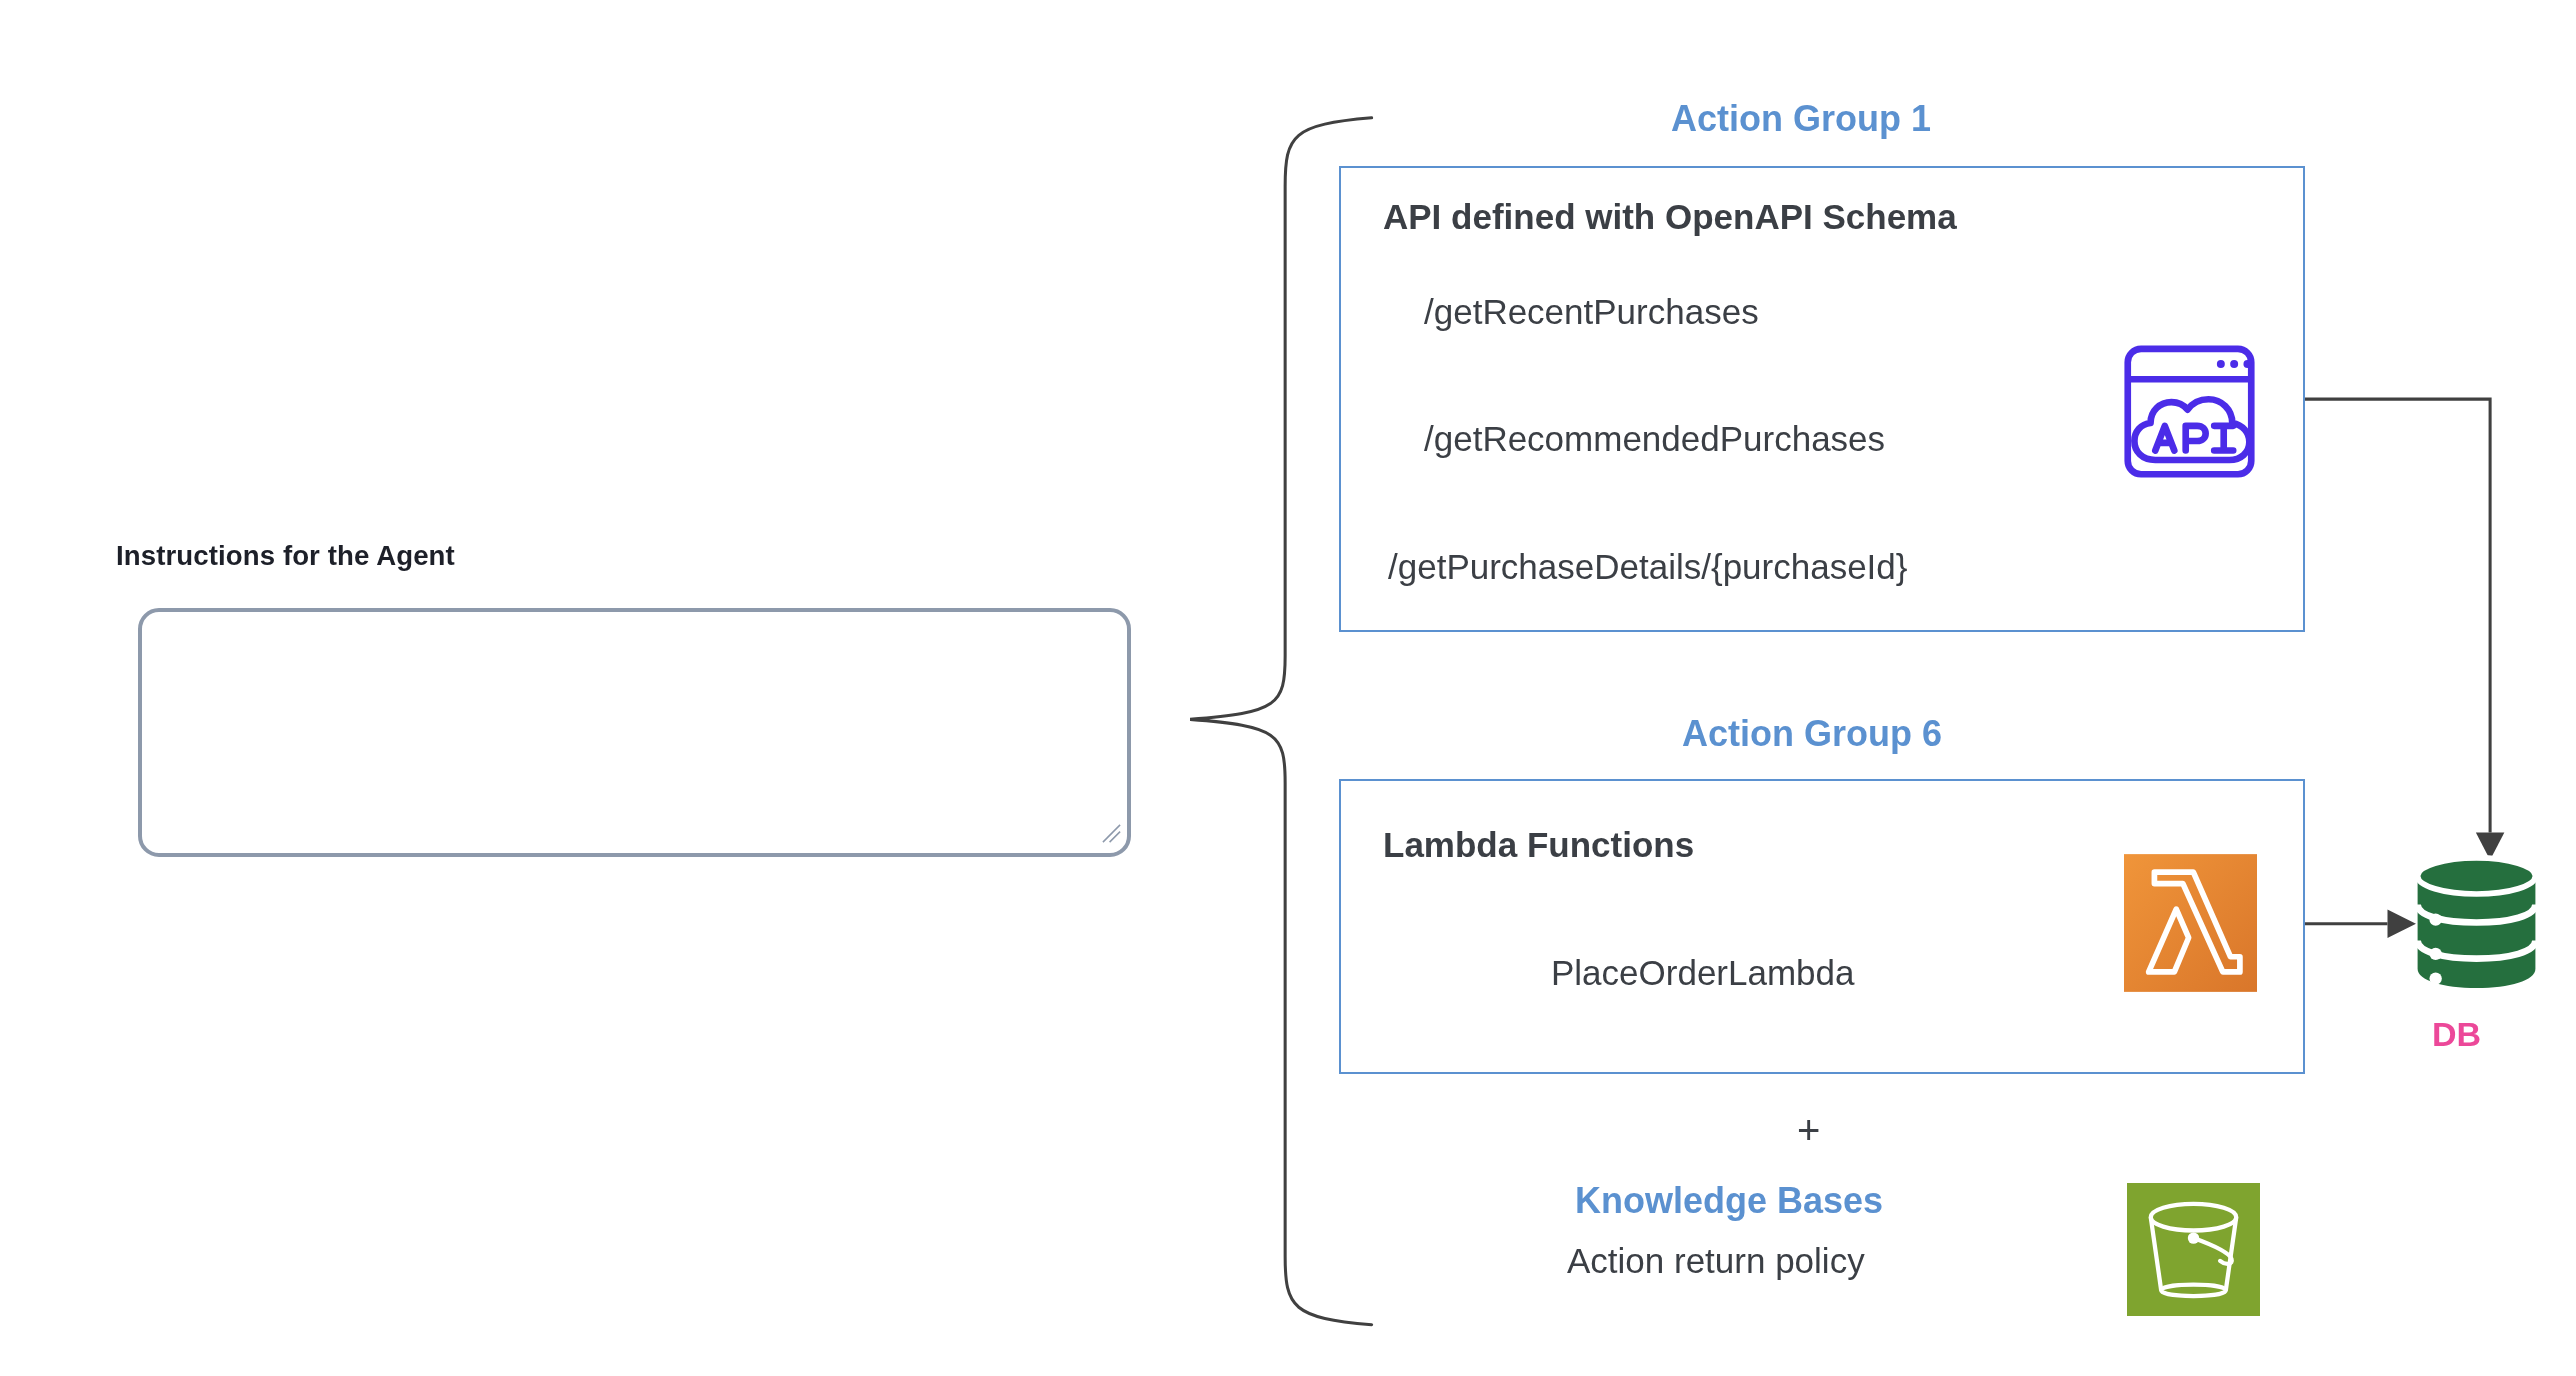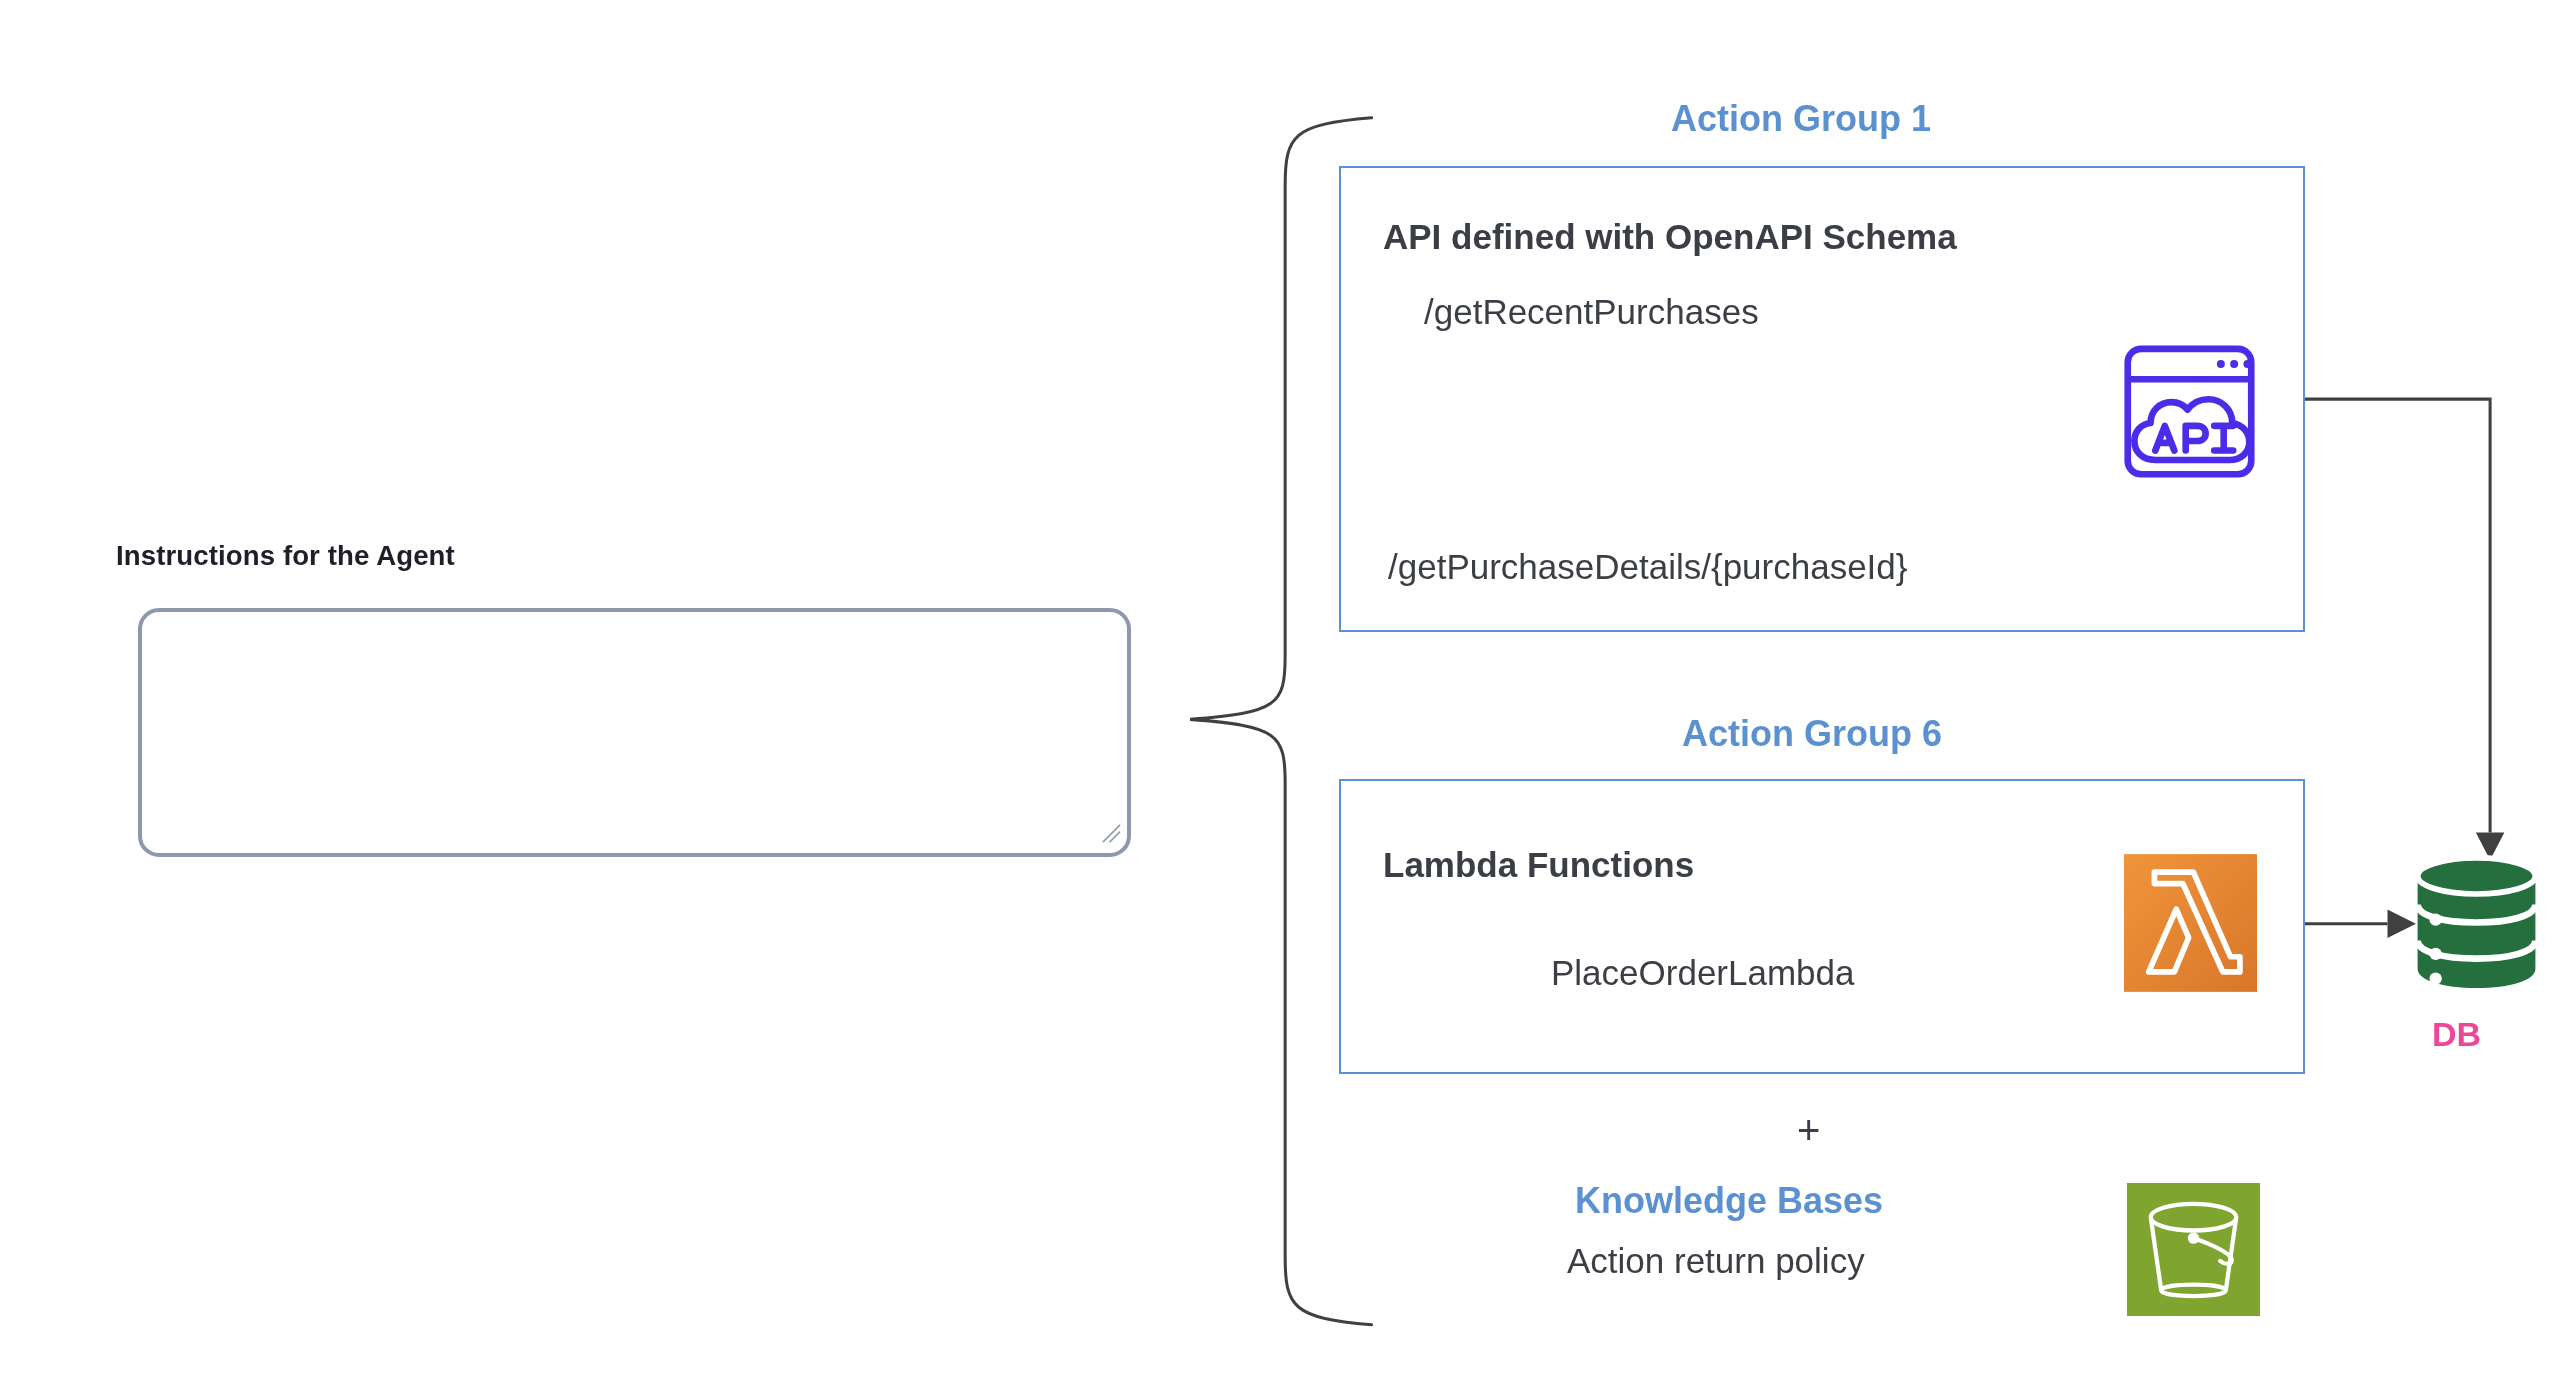--- a/index.html
+++ b/index.html
@@ -84,21 +84,20 @@
     width: 966px;
     height: 295px;
   }
 
   
   .box-title {
     font-size: 35px;
     font-weight: bold;
     color: #3b3f45;
     white-space: nowrap;
-    margin-top: 20px;
   }
   .endpoint {
     font-size: 35px;
     color: #3b3f45;
     white-space: nowrap;
   }
   #api-schema-title { left: 1383px; top: 197px; }
   #endpoint-0 { left: 1424px; top: 292px; }
   #endpoint-1 { left: 1424px; top: 419px; }
   #endpoint-2 { left: 1388px; top: 547px; }
@@ -204,20 +203,21 @@
   </svg>
 
   <div class="abs group-heading" id="action-group-1-heading">Action Group 1</div>
 
   <div class="abs ag-box" id="action-group-1-box"></div>
 
   <div class="abs box-title" id="api-schema-title">API defined with OpenAPI Schema</div>
 
   <div class="abs endpoint" id="endpoint-0">/getRecentPurchases</div>
 
+  <div class="abs endpoint" id="endpoint-1">/getRecommendedPurchases</div>
 
   <div class="abs endpoint" id="endpoint-2">/getPurchaseDetails/{purchaseId}</div>
 
   <svg class="abs" id="api-icon" viewBox="0 0 140 145" xmlns="http://www.w3.org/2000/svg">
 
     <rect x="5" y="5" width="130" height="132" rx="14" ry="14" fill="none" stroke="#4b2ce8" stroke-width="7"></rect>
     <line x1="5" y1="37" x2="135" y2="37" stroke="#4b2ce8" stroke-width="7"></line>
     <circle cx="103" cy="21" r="4.2" fill="#4b2ce8"></circle>
     <circle cx="117" cy="21" r="4.2" fill="#4b2ce8"></circle>
     <circle cx="131" cy="21" r="4.2" fill="#4b2ce8"></circle>

